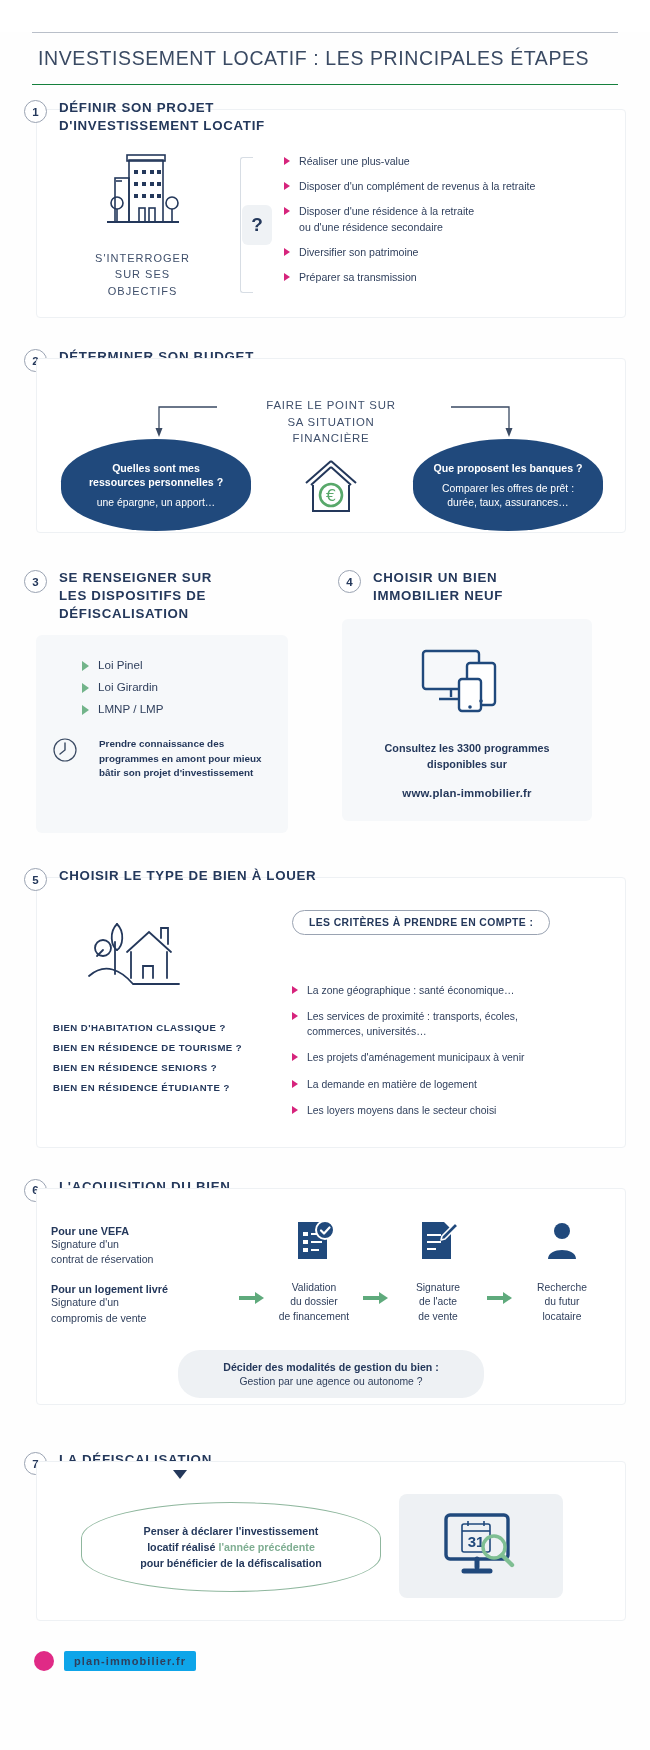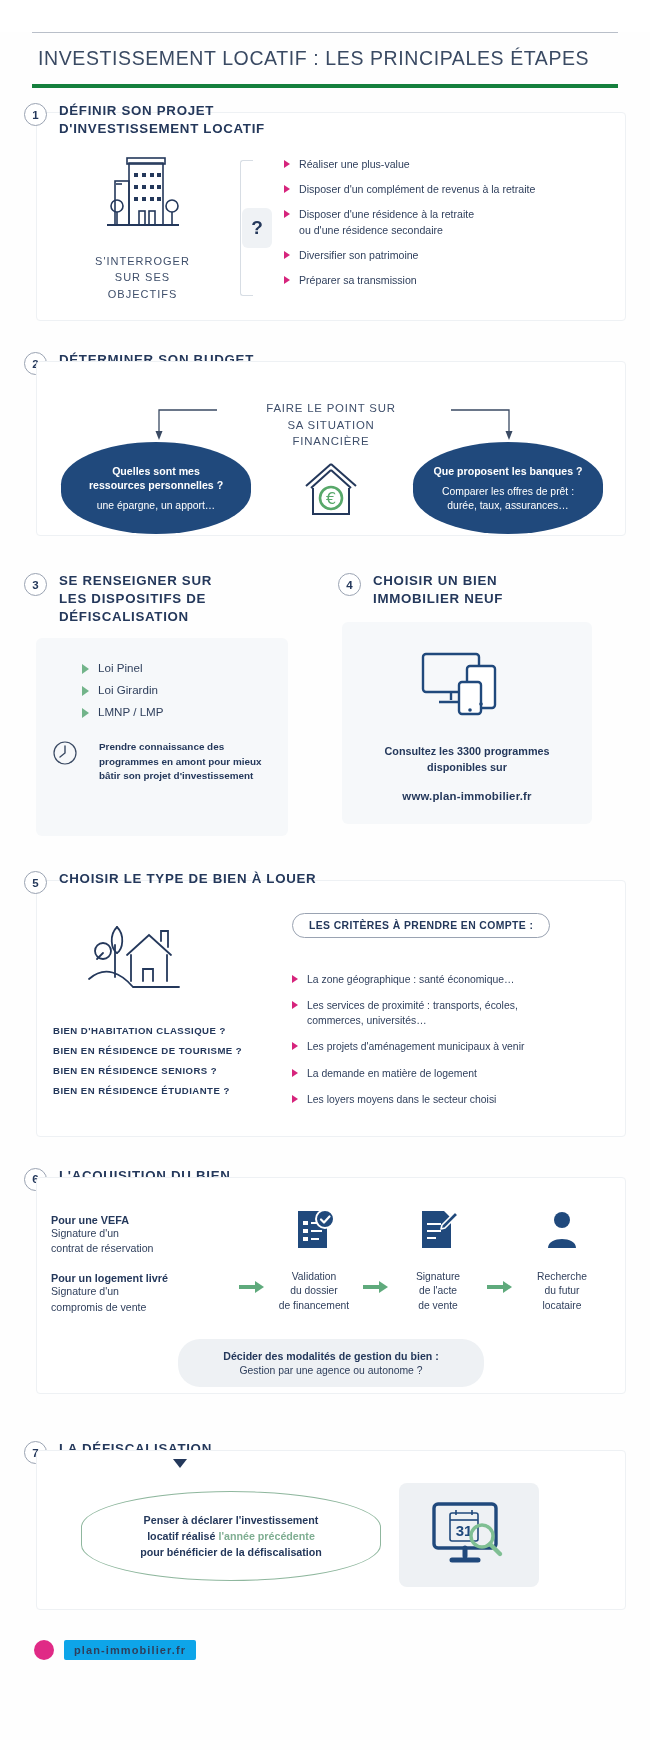--- a/index.html
+++ b/index.html
@@ -19,21 +19,21 @@
     min-height: 1750px;
     background: #fefefe;
     padding: 0 24px;
     position: relative;
   }
 
   
   .title-wrap {
     margin: 32px 8px 0 8px;
     border-top: 1px solid #b9bfc9;
-    border-bottom: 4px solid #15803d;
+    border-bottom: 1px solid #15803d;
     padding: 14px 0 14px 0;
   }
   .title {
     font-size: 19.5px;
     letter-spacing: 0.6px;
     color: #3a4a63;
     font-weight: 400;
     text-align: left;
     padding-left: 6px;
     white-space: nowrap;
@@ -252,21 +252,21 @@
     font-size: 9.6px; font-weight: 700; letter-spacing: 0.45px;
     color: #24385b; margin-bottom: 9px;
   }
   .pill {
     display: inline-block;
     border: 1px solid #9aa3b2;
     border-radius: 18px;
     padding: 6px 16px;
     font-size: 10.4px; font-weight: 700; letter-spacing: 0.4px;
     color: #24385b;
-    margin-bottom: 0;
+    margin-bottom: 14px;
   }
   ul.bullets.sec5 li { margin-bottom: 11px; font-size: 10.4px; }
 
   
   .sec6 { margin-top: 30px; }
   .sec6-body {
     margin-left: 12px; margin-top: -14px;
     padding: 30px 14px 30px 14px;
     position: relative;
     min-height: 160px;
@@ -321,21 +321,21 @@
     border-radius: 50% / 40%;
     display: flex; align-items: center; justify-content: center;
     text-align: center;
     padding: 14px 22px;
     margin-left: 28px;
     margin-top: 12px;
   }
   .oval-text { font-size: 10.7px; font-weight: 700; line-height: 1.5; color: #24385b; }
   .oval-text .green { color: #7fae92; }
   .sec7-icon-box {
-    width: 140px; height: 104px;
+    width: 164px; height: 104px;
     background: #eef1f4;
     border-radius: 8px;
     display: flex; align-items: center; justify-content: center;
     margin-top: 10px;
   }
 
   
   .footer {
     display: flex; align-items: center; gap: 10px;
     margin: 30px 0 24px 10px;

